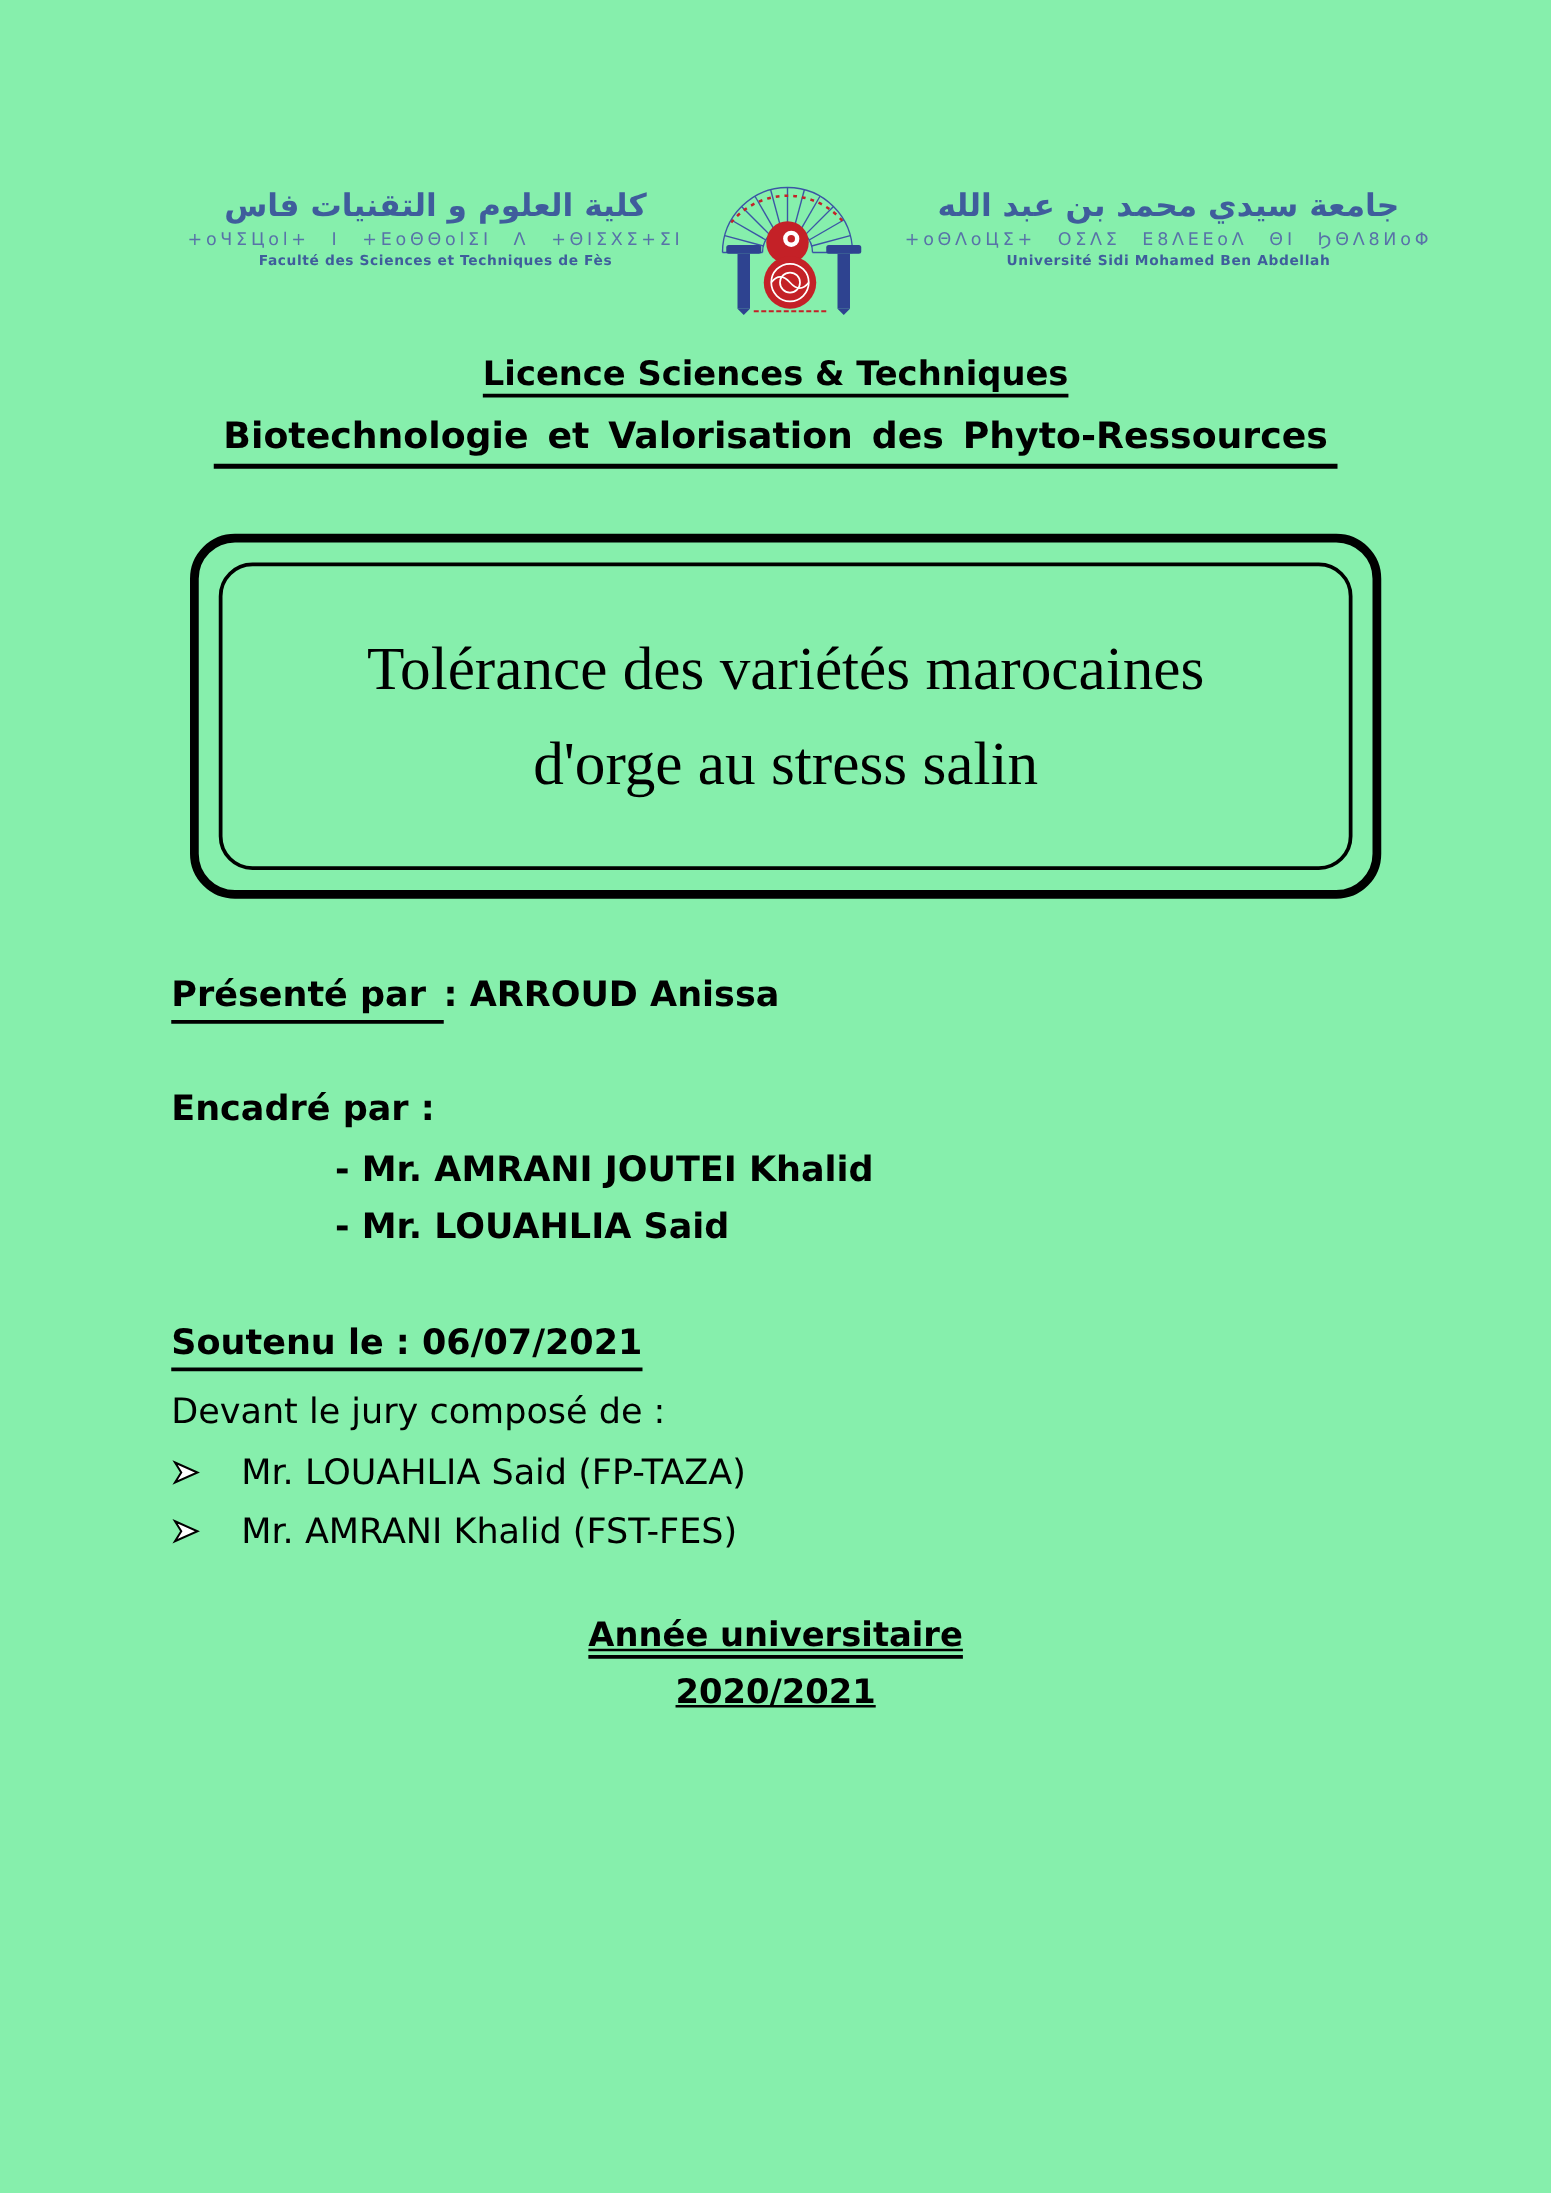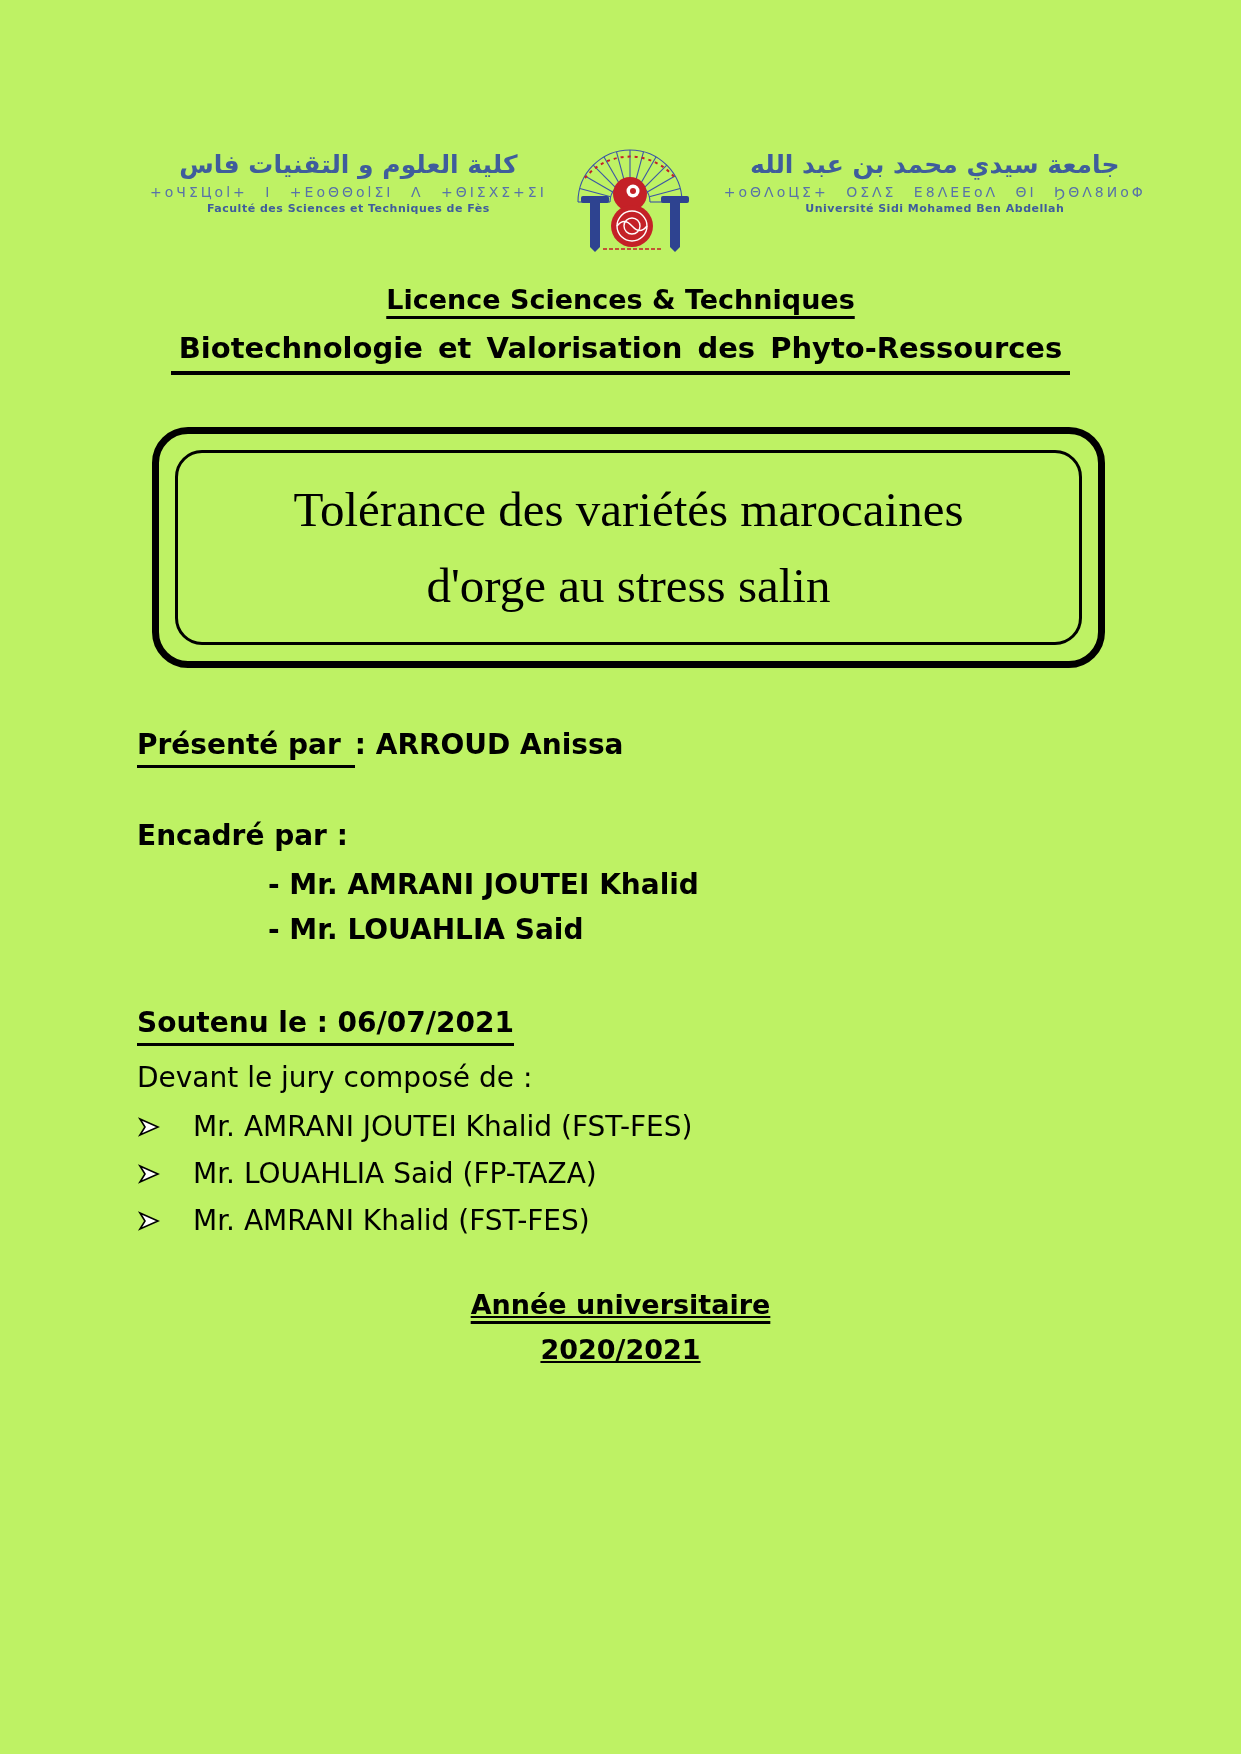--- a/index.html
+++ b/index.html
@@ -1,18 +1,18 @@
 <!DOCTYPE html>
 <html><head>
 <meta charset="utf-8">
 <style>
   * { margin:0; padding:0; box-sizing:border-box; }
   body { background:#888; font-family:"DejaVu Sans", sans-serif; }
   .page {
-    width:1241px; height:1754px; background:#bef264; margin:0 auto;
+    width:1241px; height:1754px; background:#86efac; margin:0 auto;
     position:relative; overflow:hidden; color:#000;
   }
   
   .header {
     display:flex; align-items:center; justify-content:space-between;
     padding:112px 150px 0 150px;
   }
   .inst-block { flex:1; text-align:center; color:#3f5d9c; }
   .inst-arabic { font-size:25px; font-weight:bold; direction:rtl; line-height:1.25; }
   .inst-tifinagh { font-size:14px; letter-spacing:3px; word-spacing:10px; color:#5872a8; margin-top:3px; white-space:nowrap; }
@@ -27,21 +27,21 @@
     text-align:center; font-size:27px; font-weight:bold; margin-top:32px;
   }
   .t-degree span { text-decoration:underline; text-decoration-thickness:3px; text-underline-offset:7px; }
   .t-program {
     text-align:center; font-size:29px; font-weight:bold; margin-top:16px; word-spacing:5px;
   }
   .t-program span { display:inline-block; border-bottom:4px solid #000; padding:0 8px 6px 8px; }
   
   .thesis-box-outer {
     margin:52px 136px 0 152px; border:7px solid #000; border-radius:36px;
-    padding:16px; height:241px;
+    padding:16px; height:292px;
   }
   .thesis-box-inner {
     border:3px solid #000; border-radius:27px; height:100%;
     display:flex; flex-direction:column; justify-content:center; align-items:center;
   }
   .thesis-title {
     font-family:"Liberation Serif","DejaVu Serif",serif; font-size:49px;
     text-align:center; line-height:1.55; font-weight:normal;
   }
   
@@ -171,26 +171,20 @@
       <span class="u3">Soutenu le : 06/07/2021</span>
     </div>
 
     <div class="devant line-reg">Devant le jury composé de :</div>
 
     <div class="jury-list">
       <div class="jury-row">
         <svg class="jury-bullet" viewBox="0 0 24 24">
           <path d="M3 4 L21 12 L3 20 L8 12 Z" fill="#ffffff" stroke="#000" stroke-width="1.6" stroke-linejoin="miter"></path>
         </svg>
-        <span class="jury-text">Mr. AMRANI JOUTEI Khalid (FST-FES)</span>
-      </div>
-      <div class="jury-row">
-        <svg class="jury-bullet" viewBox="0 0 24 24">
-          <path d="M3 4 L21 12 L3 20 L8 12 Z" fill="#ffffff" stroke="#000" stroke-width="1.6" stroke-linejoin="miter"></path>
-        </svg>
         <span class="jury-text">Mr. LOUAHLIA Said  (FP-TAZA)</span>
       </div>
       <div class="jury-row">
         <svg class="jury-bullet" viewBox="0 0 24 24">
           <path d="M3 4 L21 12 L3 20 L8 12 Z" fill="#ffffff" stroke="#000" stroke-width="1.6" stroke-linejoin="miter"></path>
         </svg>
         <span class="jury-text">Mr. AMRANI Khalid (FST-FES)</span>
       </div>
     </div>
   </div>

